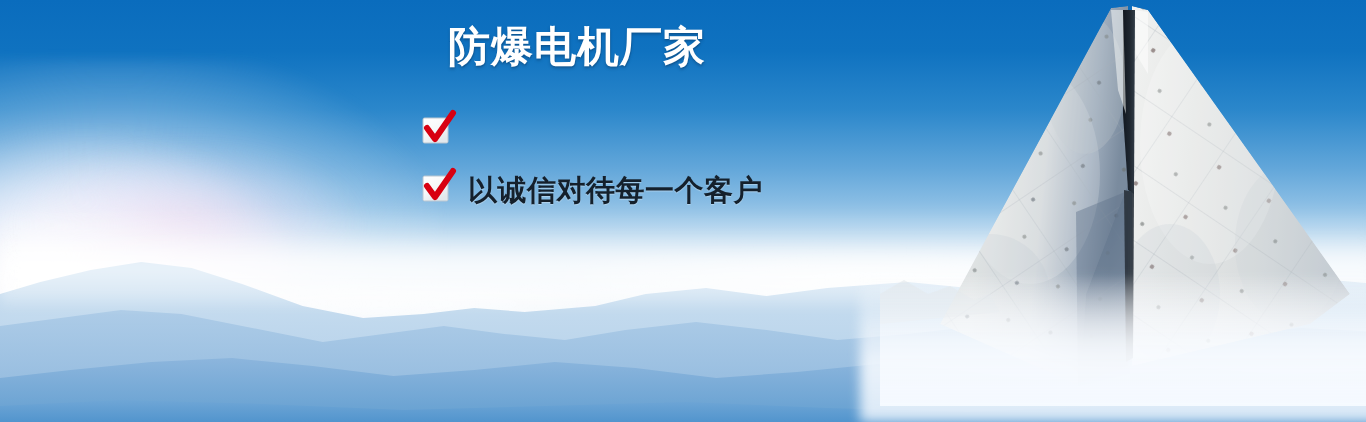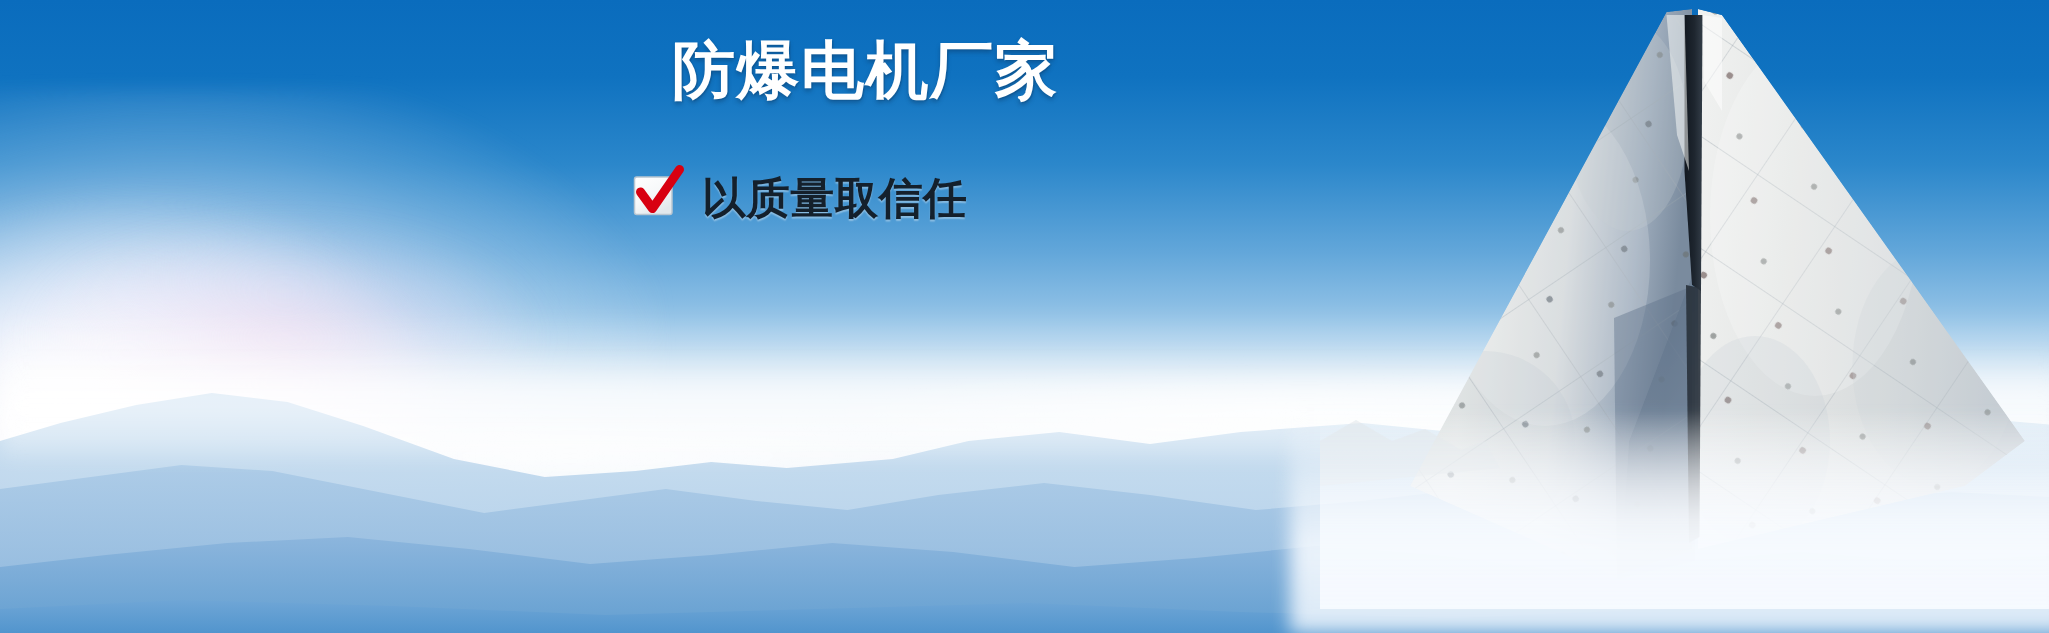--- a/index.html
+++ b/index.html
@@ -387,21 +387,36 @@
               <linearGradient id="boxg1" x1="0" y1="0" x2="0.6" y2="1">
                 <stop offset="0%" stop-color="#ffffff"></stop>
                 <stop offset="55%" stop-color="#f6f8f9"></stop>
                 <stop offset="100%" stop-color="#e2e8ec"></stop>
               </linearGradient>
             </defs>
             <rect x="5" y="8" width="25" height="25" rx="1.5" fill="url(#boxg1)" stroke="#b9c6d1" stroke-width="1"></rect>
             <path d="M9,18 L17,29 L35,3" fill="none" stroke="#d80011" stroke-width="6" stroke-linecap="round" stroke-linejoin="round"></path>
           </svg>
         </span>
-        <span class="bullet-text">以质量取信任</span>
       </li>
 
+      <li class="bullet-item">
+        <span class="check-icon">
+          <svg viewBox="0 0 40 40">
+            <defs>
+              <linearGradient id="boxg2" x1="0" y1="0" x2="0.6" y2="1">
+                <stop offset="0%" stop-color="#ffffff"></stop>
+                <stop offset="55%" stop-color="#f6f8f9"></stop>
+                <stop offset="100%" stop-color="#e2e8ec"></stop>
+              </linearGradient>
+            </defs>
+            <rect x="5" y="8" width="25" height="25" rx="1.5" fill="url(#boxg2)" stroke="#b9c6d1" stroke-width="1"></rect>
+            <path d="M9,18 L17,29 L35,3" fill="none" stroke="#d80011" stroke-width="6" stroke-linecap="round" stroke-linejoin="round"></path>
+          </svg>
+        </span>
+        <span class="bullet-text">以诚信对待每一个客户</span>
+      </li>
 
 
     </ul>
   </div>
 
 </div>
 
 </body></html>

